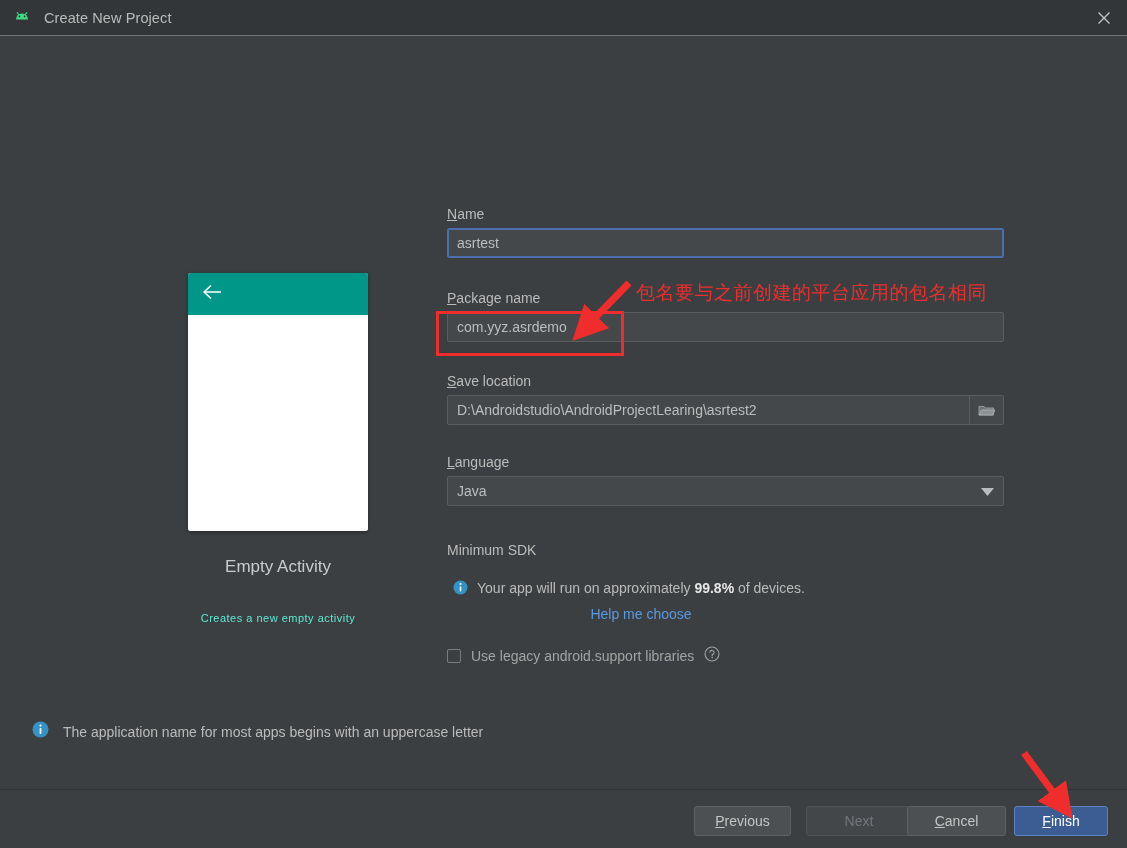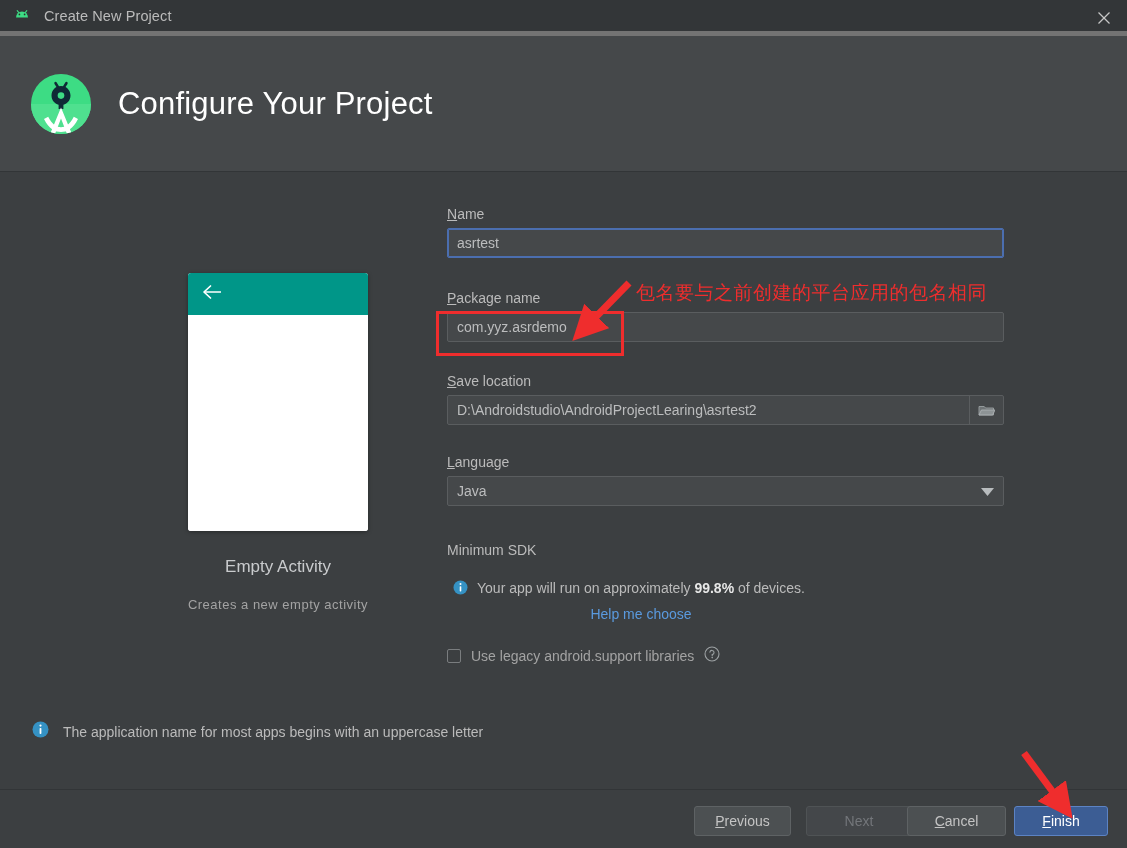--- a/index.html
+++ b/index.html
@@ -14,21 +14,21 @@
     position: relative;
     width: 1127px; height: 848px;
     background: #3c3f41;
   }
 
   
   .titlebar {
     position: absolute; left: 0; top: 0; width: 1127px; height: 36px;
     background: #333638;
     display: flex; align-items: center;
-    border-bottom: 5px solid #737373;
+    border-bottom: 1px solid #737373;
   }
   .titlebar-icon {
     margin-left: 12px; width: 20px; height: 20px;
     display: flex; align-items: center; justify-content: center;
   }
   .titlebar-title {
     margin-left: 12px;
     color: #bbbbbb;
     font-size: 14.5px;
     letter-spacing: .1px;
@@ -85,23 +85,23 @@
     display: flex; align-items: center;
   }
   .preview-back { margin-left: 14px; }
   .preview-body { background: #ffffff; height: 216px; }
   .preview-name {
     margin-top: 26px;
     color: #c9cbcd;
     font-size: 17px;
   }
   .preview-desc {
-    margin-top: 20px;
-    color: #a3a3a3;
-    font-size: 13px;
+    margin-top: 35px;
+    color: #5eead4;
+    font-size: 11px;
     letter-spacing: .5px;
   }
 
   
   .form { position: absolute; left: 447px; top: 0; width: 557px; }
   .field-label {
     color: #bbbbbb;
     font-size: 14px;
     margin-bottom: 6px;
   }
@@ -247,42 +247,20 @@
     </div>
     <div class="titlebar-title">Create New Project</div>
     <div class="titlebar-close">
       <svg width="14" height="14" viewBox="0 0 14 14">
         <line x1="1.5" y1="1.5" x2="12.5" y2="12.5" stroke="#c6c6c6" stroke-width="1.3"></line>
         <line x1="12.5" y1="1.5" x2="1.5" y2="12.5" stroke="#c6c6c6" stroke-width="1.3"></line>
       </svg>
     </div>
   </div>
 
-  <div class="header">
-    <div class="header-logo">
-      <svg width="66" height="66" viewBox="0 0 66 66">
-        <defs>
-          <clipPath id="circ">
-              <circle cx="33" cy="33" r="30"></circle>
-            </clipPath>
-        </defs>
-        <circle cx="33" cy="33" r="30" fill="#3ddc84"></circle>
-        <rect x="3" y="33" width="60" height="30" fill="#4fe08f" clip-path="url(#circ)"></rect>
-        <g clip-path="url(#circ)">
-          <path d="M33 15 c5.5 0 9.5 4.2 9.5 9.6 c0 4.6 -3.1 8.1 -7.1 9.2 l0 4.2 l-4.8 0 l0 -4.2 c-4 -1.1 -7.1 -4.6 -7.1 -9.2 C23.5 19.2 27.5 15 33 15 z" fill="#0f2a36"></path>
-          <circle cx="33" cy="24.6" r="3.3" fill="#3ddc84"></circle>
-          <line x1="27.6" y1="12.2" x2="30.2" y2="16.4" stroke="#0f2a36" stroke-width="2.6" stroke-linecap="round"></line>
-          <line x1="38.4" y1="12.2" x2="35.8" y2="16.4" stroke="#0f2a36" stroke-width="2.6" stroke-linecap="round"></line>
-          <path d="M22.5 62 L33 36.5 L43.5 62 L38.6 62 L33 47.5 L27.4 62 Z" fill="#ffffff"></path>
-          <path d="M16 48 c5 10 11 13 17 13 c6 0 12 -3 17 -13 l-4.2 -2.2 c-4.1 8 -8.4 10.4 -12.8 10.4 c-4.4 0 -8.7 -2.4 -12.8 -10.4 Z" fill="#ffffff"></path>
-        </g>
-      </svg>
-    </div>
-    <div class="header-title">Configure Your Project</div>
-  </div>
 
   <div class="body">
 
     <div class="preview">
       <div class="preview-card">
         <div class="preview-appbar">
           <span class="preview-back">
             <svg width="22" height="16" viewBox="0 0 22 16">
               <line x1="2" y1="8" x2="19" y2="8" stroke="#ffffff" stroke-width="1.7"></line>
               <polyline points="8.5,2 2,8 8.5,14" fill="none" stroke="#ffffff" stroke-width="1.7" stroke-linecap="round" stroke-linejoin="round"></polyline>

